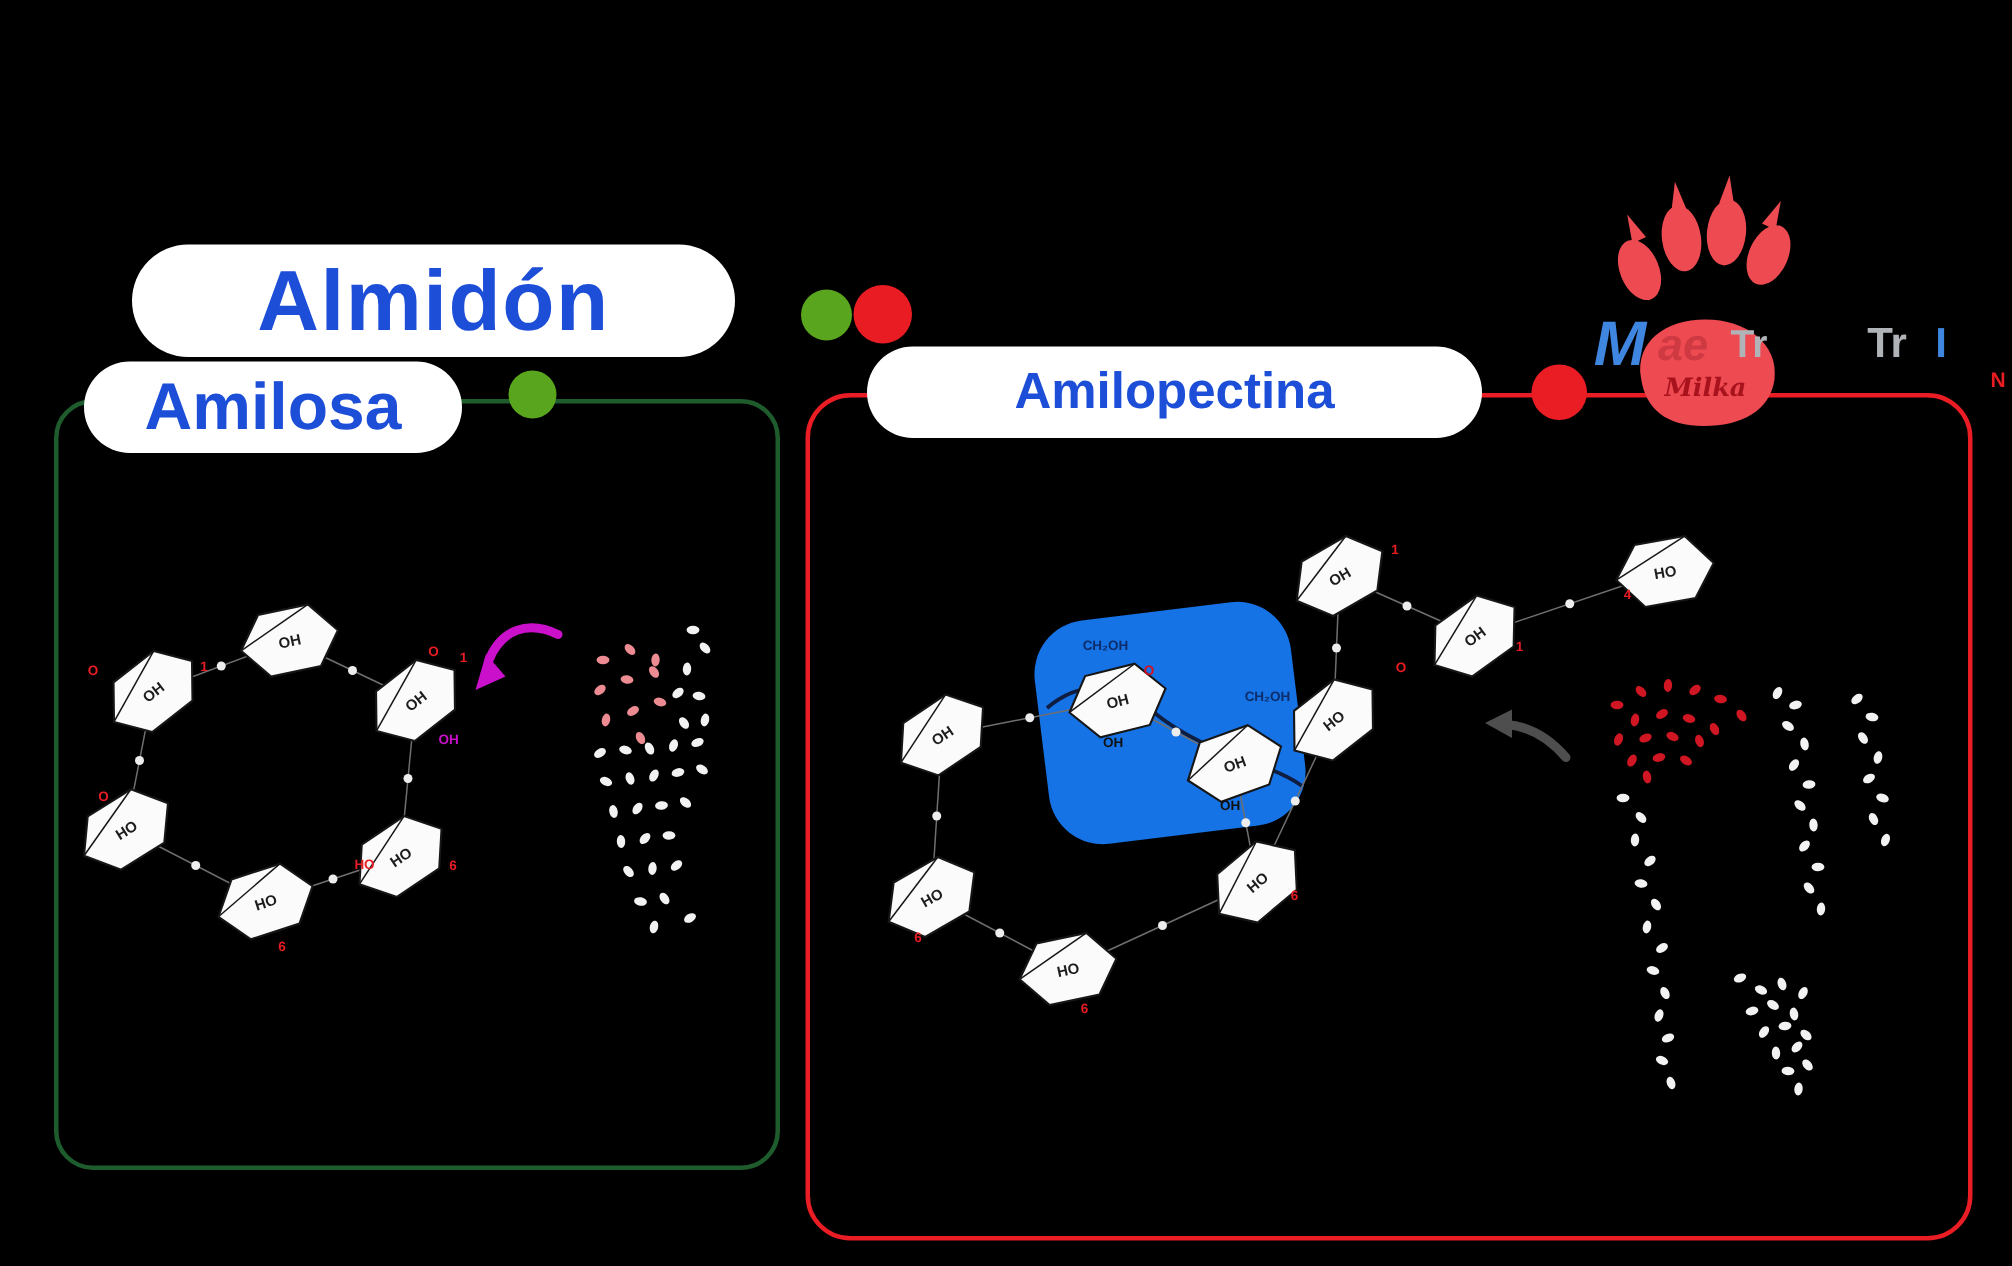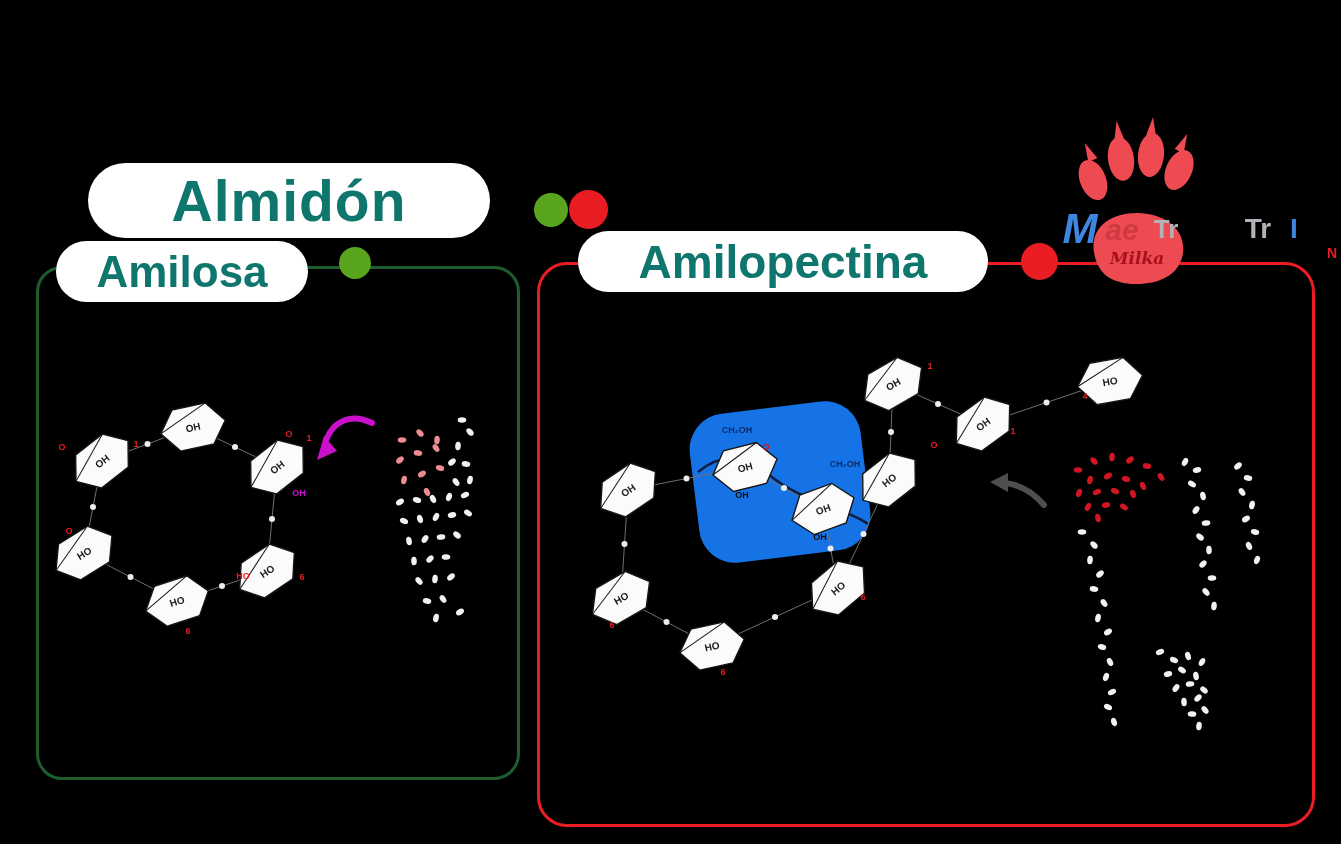--- a/index.html
+++ b/index.html
@@ -2,25 +2,25 @@
 <html><head>
 <meta charset="utf-8">
 <style>
   html,body{margin:0;padding:0;background:#000}
   #stage{position:relative;width:1341px;height:844px;background:#000;overflow:hidden;
          font-family:"Liberation Sans","DejaVu Sans",sans-serif}
   .box{position:absolute;border-style:solid;border-width:3px;background:transparent;z-index:1}
   #amilosa-box{left:36px;top:266px;width:478px;height:508px;border-radius:26px}
   #amilopectina-box{left:537px;top:262px;width:772px;height:559px;border-radius:30px}
   #diagram{position:absolute;left:0;top:0;z-index:2}
-  .bubble{position:absolute;background:#fff;color:#0f766e;display:flex;align-items:center;justify-content:center;
+  .bubble{position:absolute;background:#fff;color:#1d4ed8;display:flex;align-items:center;justify-content:center;
           z-index:3;font-weight:bold}
   #title-bubble{left:88px;top:163px;width:402px;height:75px;border-radius:42px;font-size:57px;letter-spacing:1px}
   #amilosa-bubble{left:56px;top:241px;width:252px;height:61px;border-radius:34px;font-size:44px}
-  #amilopectina-bubble{left:578px;top:231px;width:410px;height:61px;border-radius:34px;font-size:46px}
+  #amilopectina-bubble{left:578px;top:231px;width:410px;height:61px;border-radius:34px;font-size:34px}
   .dot{position:absolute;border-radius:50%;z-index:3}
   #title-dot-green{left:534px;top:193px;width:34px;height:34px}
   #title-dot-red{left:569px;top:190px;width:39px;height:39px}
   #amilosa-dot{left:339px;top:247px;width:32px;height:32px}
   #amilopectina-dot{left:1021px;top:243px;width:37px;height:37px}
 </style>
 </head>
 <body>
 
 <div id="stage">

